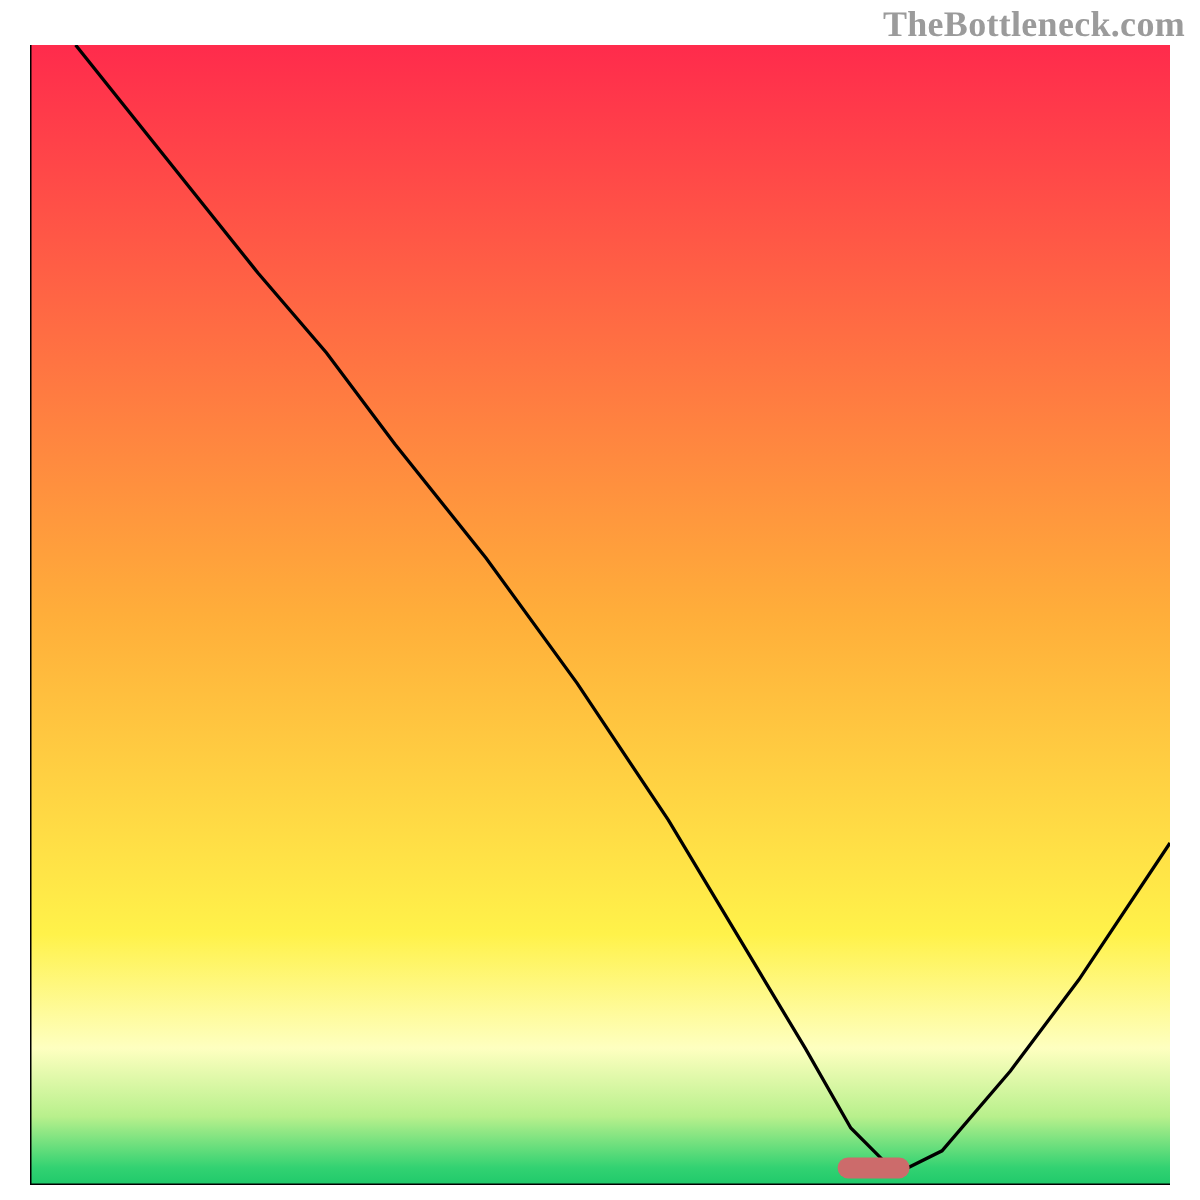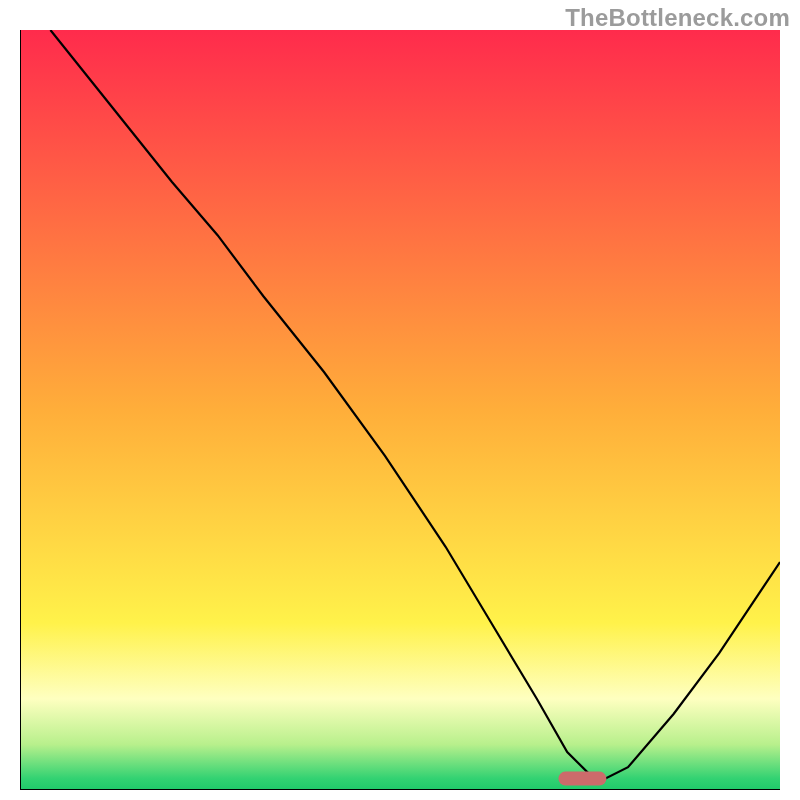--- a/index.html
+++ b/index.html
@@ -8,20 +8,21 @@
     width: 800px;
     height: 800px;
     background: #ffffff;
     font-family: Arial, Helvetica, sans-serif;
     overflow: hidden;
   }
   .container {
     position: relative;
     width: 800px;
     height: 800px;
+    font-family: Liberation Serif, serif;
   }
   .watermark {
     position: absolute;
     top: 4px;
     right: 10px;
     font-size: 24px;
     font-weight: 600;
     color: #9b9b9b;
     letter-spacing: 0.2px;
     z-index: 5;

